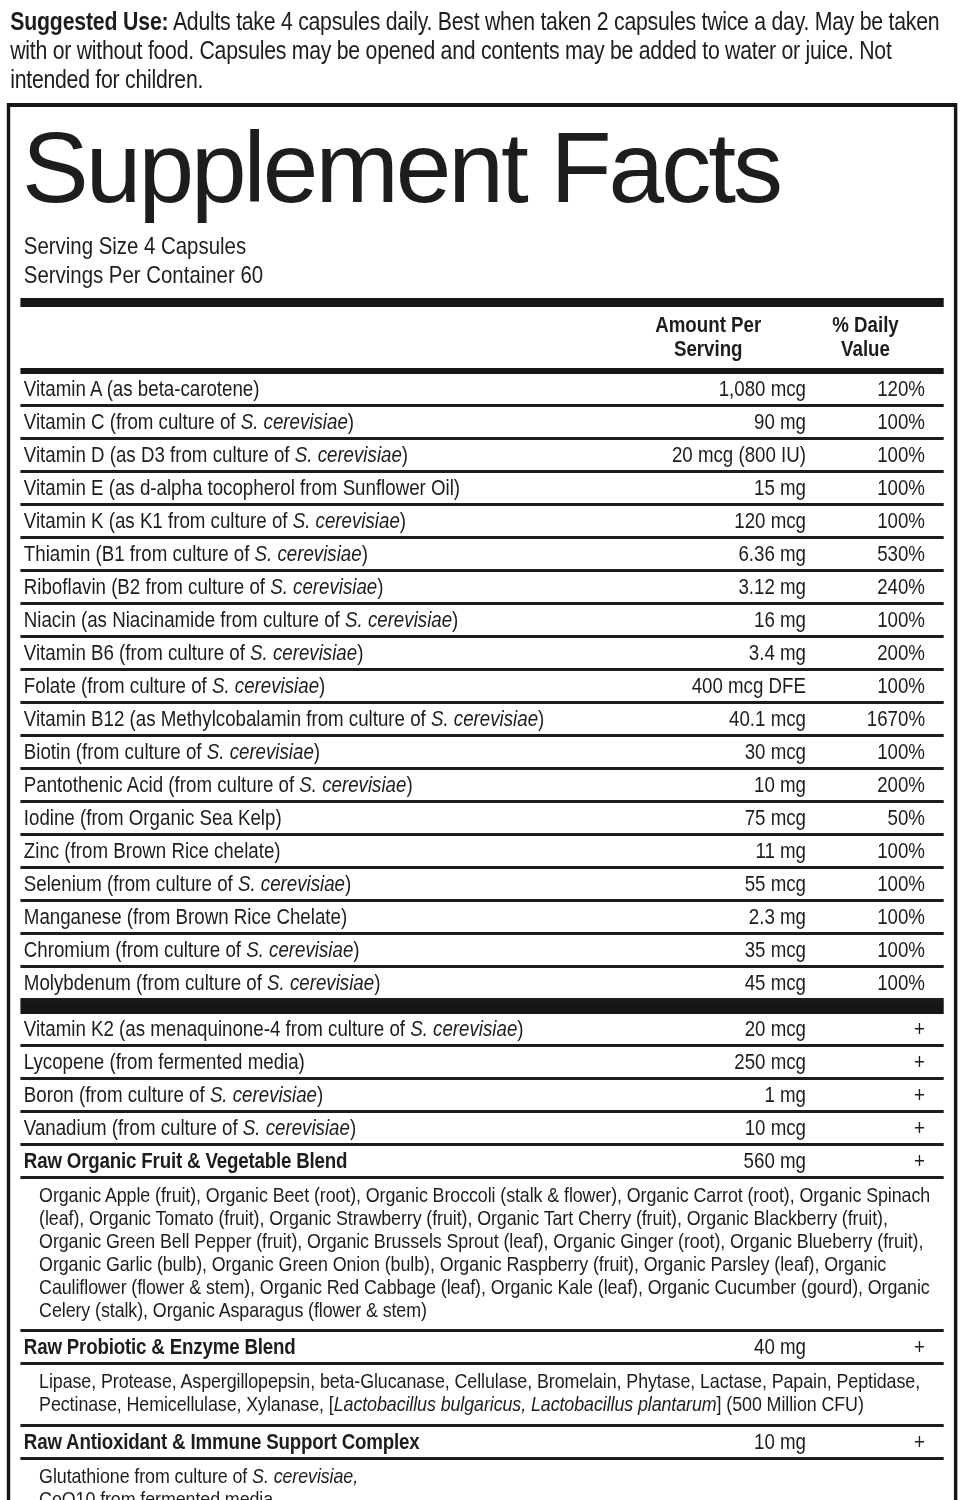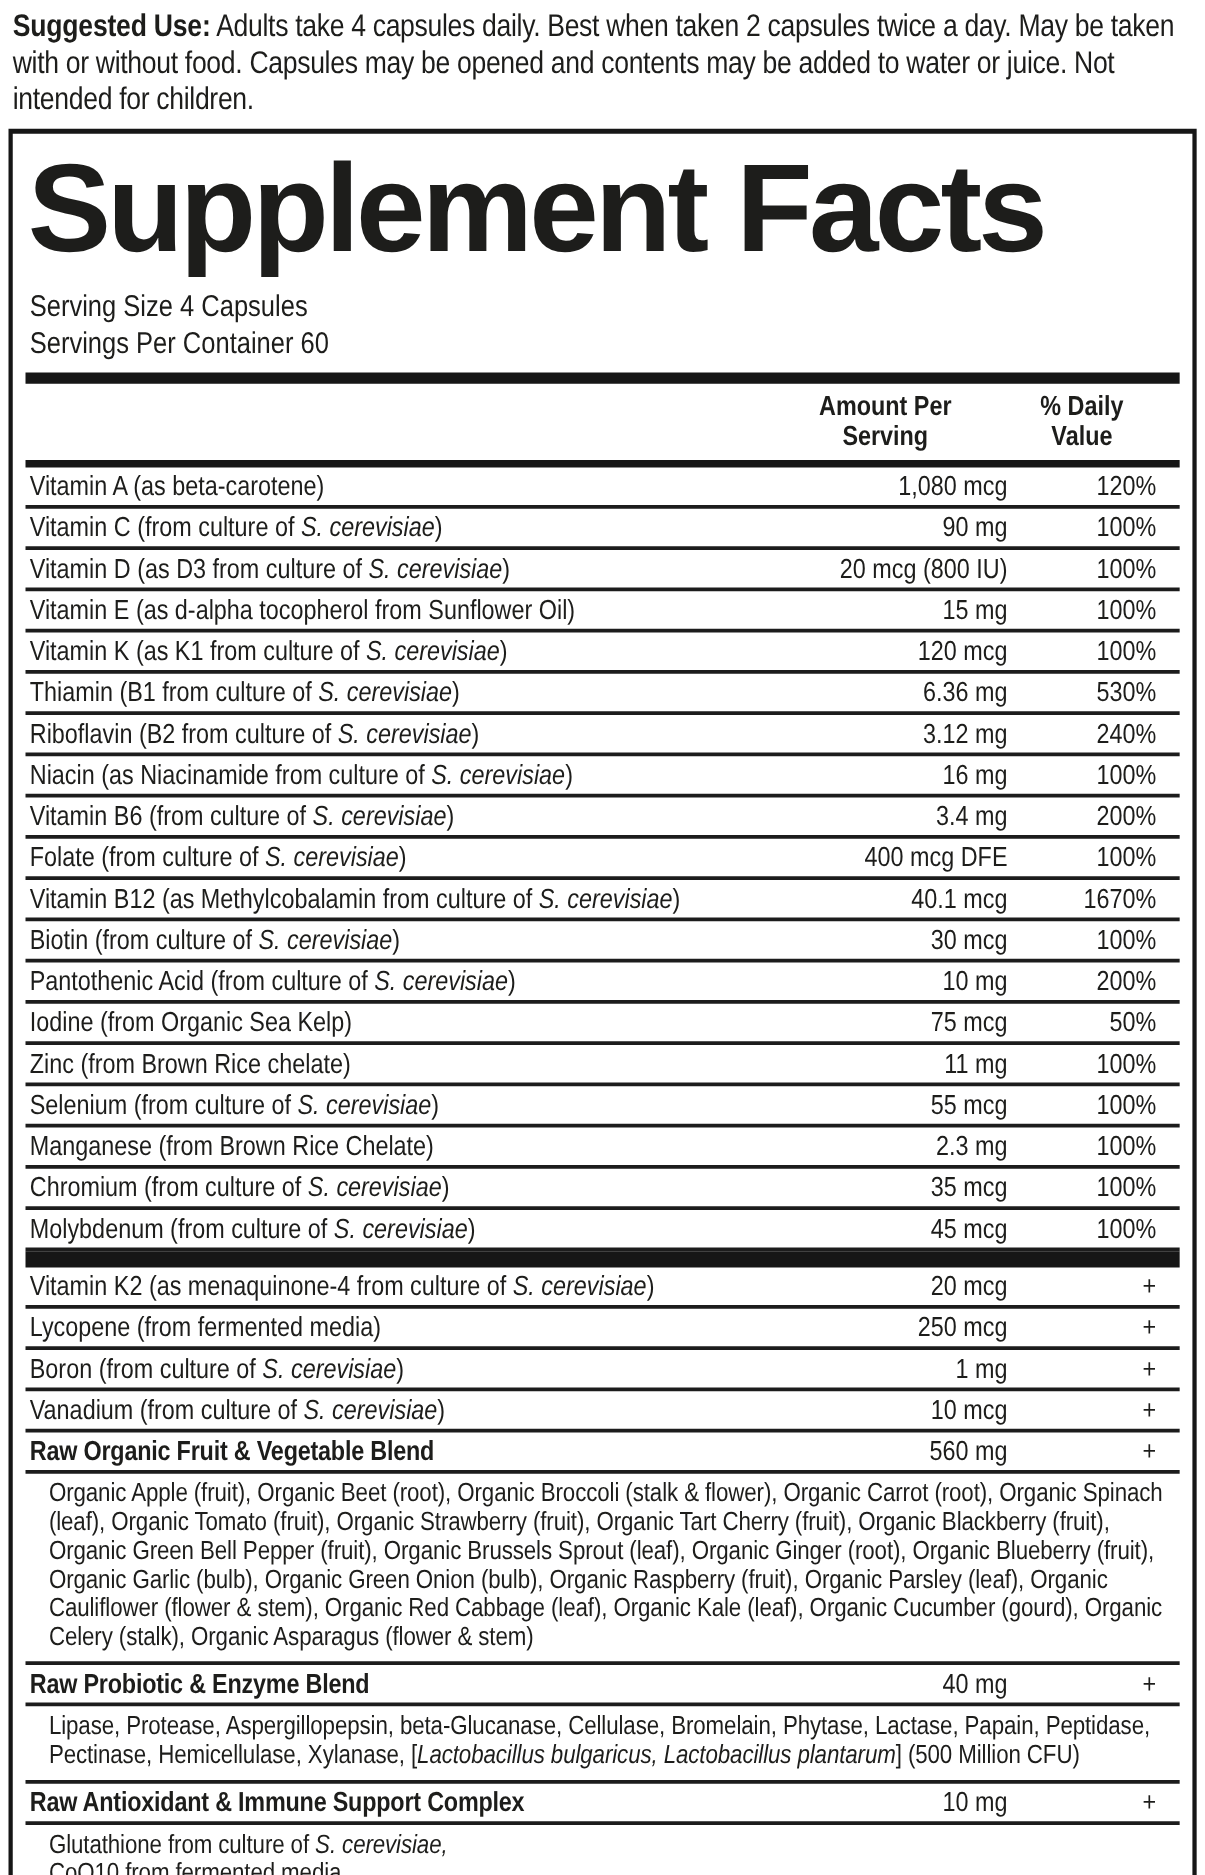--- a/index.html
+++ b/index.html
@@ -34,21 +34,21 @@
   .title {
     padding: 10px 0 2px 2px;
     overflow: visible;
     white-space: nowrap;
   }
   .title-inner {
     display: inline-block;
     transform: scaleX(1.176);
     transform-origin: 0 50%;
     font-size: 100px;
-    font-weight: bold;
+    font-weight: normal;
     letter-spacing: -3px;
     line-height: 1.0;
   }
 
   .serving { padding: 12px 0 8px 4px; font-size: 24px; line-height: 1.22; }
 
   .bar { background: #161616; }
   .bar-9  { height: 9px; }
   .bar-6  { height: 6px; }
   .bar-13 { height: 13px; }

